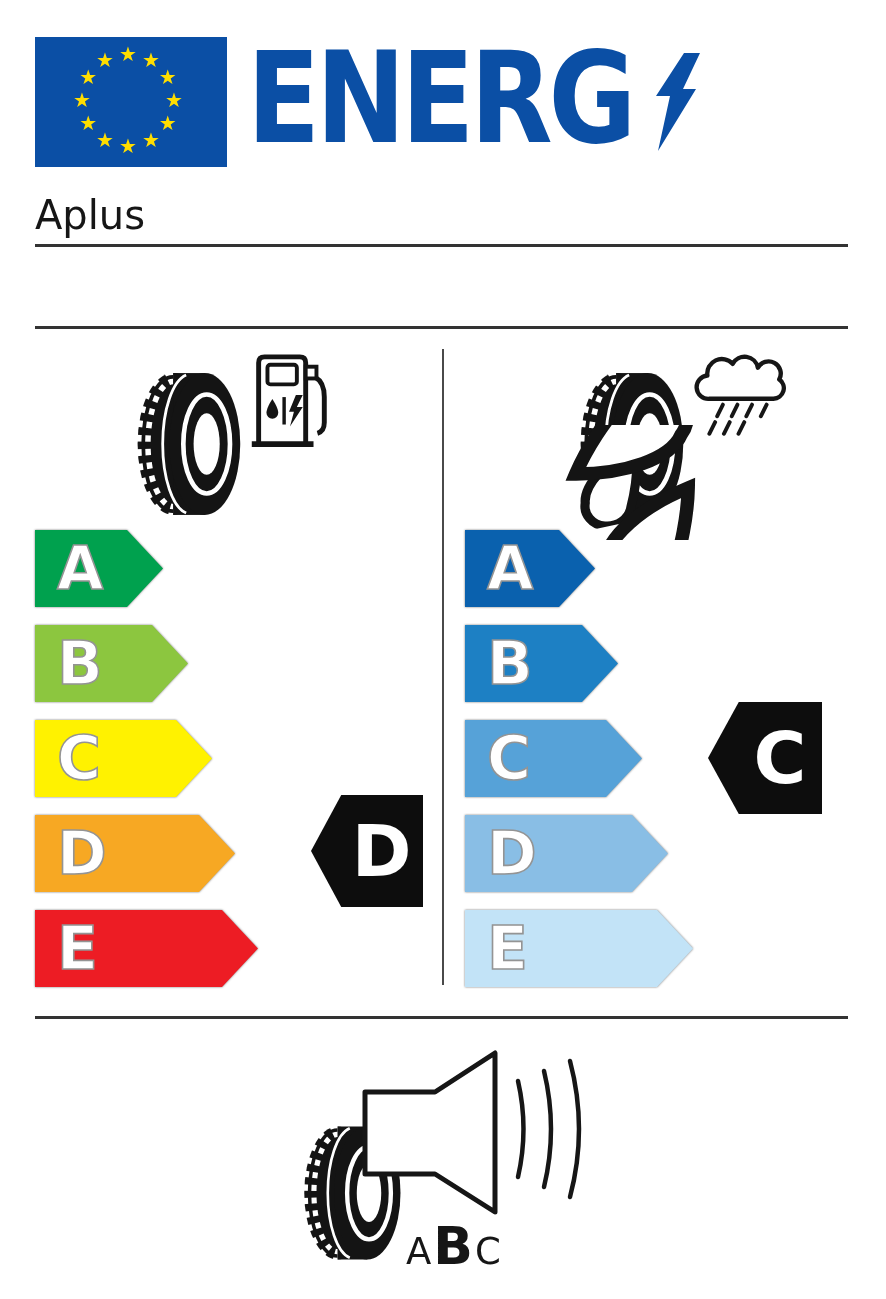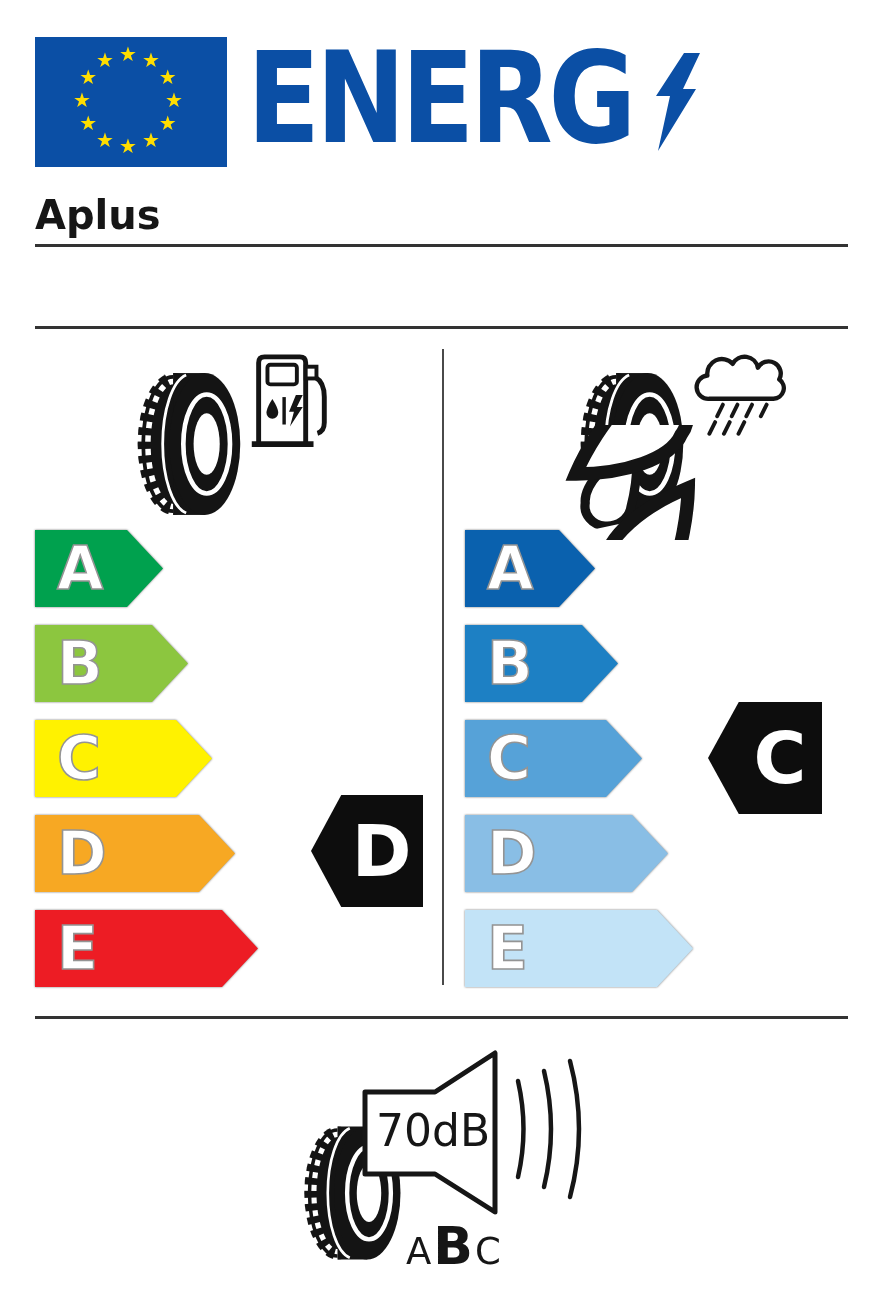--- a/index.html
+++ b/index.html
@@ -10,21 +10,21 @@
   .abs{position:absolute;}
 
   
   #eu-flag{left:35px;top:37px;width:192px;height:130px;}
   .star{position:absolute;font-size:20px;line-height:20px;}
   #energ-text{
     left:247px;top:36px;font-size:126px;line-height:1;font-weight:bold;
     letter-spacing:-5px;transform:scaleX(.85);transform-origin:left top;white-space:nowrap;
   }
   #energ-bolt{left:650px;top:53px;width:50px;height:98px;}
-  #brand{left:35px;top:192px;font-size:40px;font-weight:bold;}
+  #brand{left:35px;top:192px;font-size:40px;font-weight:normal;}
   .hline{left:35px;width:813px;height:3px;background:#333;}
   #hline-1{top:244px;} #hline-2{top:326px;} #hline-3{top:1016px;}
   #vdivider{left:442px;top:349px;width:2px;height:636px;background:#4a4a4a;}
 
   
   #fuel-tire{left:132px;top:368px;width:112px;height:152px;}
   #fuel-pump{left:250px;top:352px;width:80px;height:98px;}
   #wet-tire{left:575px;top:368px;width:112px;height:152px;}
   #wet-splashes{left:540px;top:425px;width:180px;height:115px;}
   #rain-cloud{left:686px;top:348px;width:102px;height:88px;}
@@ -249,20 +249,19 @@
   <div id="noise-speaker" class="abs">
     <svg viewBox="0 0 240 170">
       <polygon points="5,47 75,47 135,8 135,167 75,129 5,129" fill="#fff" stroke="#161616" stroke-width="5" stroke-linejoin="round"></polygon>
       <g fill="none" stroke="#161616" stroke-width="4.5" stroke-linecap="round">
         <path d="M158,36 Q169,84 158,132"></path>
         <path d="M184,26 Q198,84 184,142"></path>
         <path d="M210,16 Q228,84 210,152"></path>
       </g>
     </svg>
   </div>
-  <div id="noise-db" class="abs">70dB</div>
   <div id="noise-scale" class="abs">
     <span>A</span>
     <span class="active">B</span>
     <span>C</span>
   </div>
 
 </div>
 
 </body></html>

